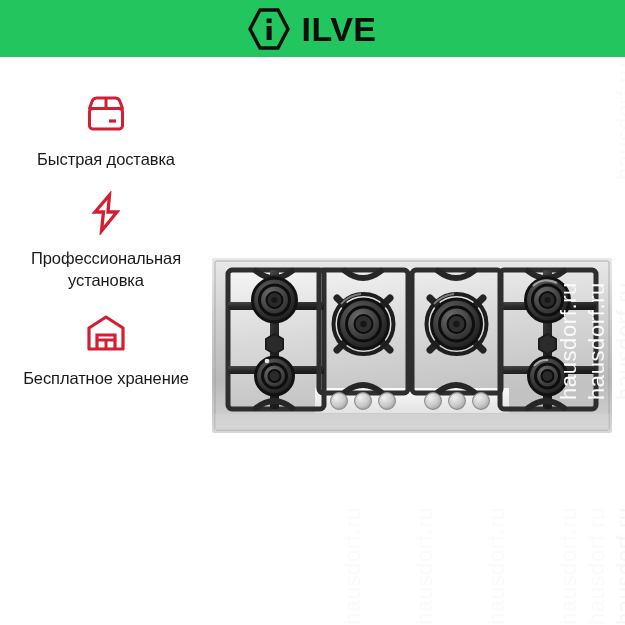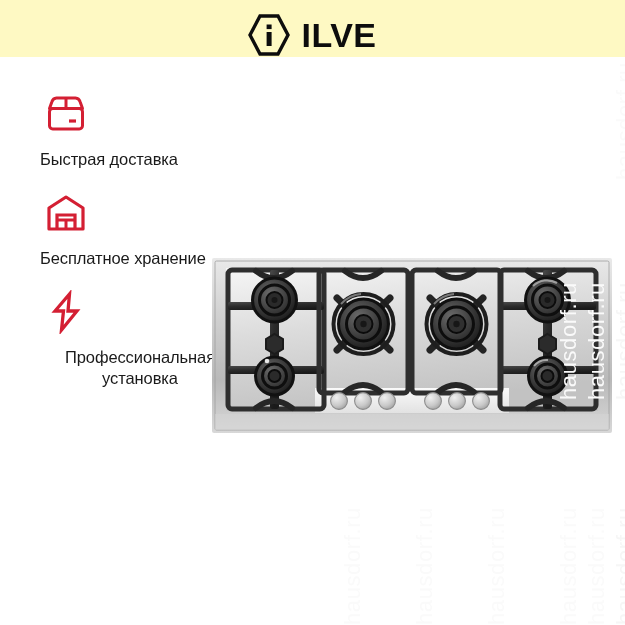--- a/index.html
+++ b/index.html
@@ -14,23 +14,23 @@
     overflow: hidden;
     position: relative;
   }
 
   
   #header-bar {
     position: absolute;
     left: 0; top: 0;
     width: 625px;
     height: 57px;
-    background: #fef9c3;
+    background: #22c55e;
     display: flex;
-    align-items: flex-end;
+    align-items: center;
     justify-content: center;
     box-sizing: border-box;
   }
   #brand-logo {
     display: flex;
     align-items: center;
     gap: 11px;
   }
   #brand-logo .hex-wrap {
     width: 42px;
@@ -51,23 +51,22 @@
   #features {
     position: absolute;
     left: 0;
     top: 88px;
     width: 212px;
   }
   .feature {
     width: 212px;
     display: flex;
     flex-direction: column;
-    align-items: flex-start;
+    align-items: center;
     margin-bottom: 16px;
-    padding-left: 40px;
   }
   .feature-icon {
     width: 52px;
     height: 52px;
     display: flex;
     align-items: center;
     justify-content: center;
   }
   .feature-icon svg { display: block; }
   .feature-label {
@@ -133,36 +132,36 @@
         <line x1="22" y1="6" x2="22" y2="16.5" stroke="#d41f33" stroke-width="3"></line>
         <line x1="25" y1="29" x2="32" y2="29" stroke="#d41f33" stroke-width="3.2" stroke-linecap="butt"></line>
       </svg>
     </span>
     <div class="feature-label">Быстрая доставка</div>
   </div>
 
   <div class="feature">
     <span class="feature-icon">
       <svg width="44" height="44" viewBox="0 0 44 44">
+        <path d="M25.5 4 L11 21 H19.5 L17.5 40 L33 21 H24 Z" fill="none" stroke="#d41f33" stroke-width="3.3" stroke-linejoin="miter"></path>
+      </svg>
+    </span>
+    <div class="feature-label">Профессиональная установка</div>
+  </div>
+
+  <div class="feature">
+    <span class="feature-icon">
+      <svg width="44" height="44" viewBox="0 0 44 44">
         <path d="M5 17 L22 6 L39 17 V38 H5 Z" fill="none" stroke="#d41f33" stroke-width="3.2" stroke-linejoin="round"></path>
         <path d="M13 38 V24 H31 V38" fill="none" stroke="#d41f33" stroke-width="3.2" stroke-linejoin="miter"></path>
         <line x1="13" y1="29" x2="31" y2="29" stroke="#d41f33" stroke-width="3"></line>
         <line x1="22" y1="29" x2="22" y2="38" stroke="#d41f33" stroke-width="3"></line>
       </svg>
     </span>
     <div class="feature-label">Бесплатное хранение</div>
-  </div>
-
-  <div class="feature">
-    <span class="feature-icon">
-      <svg width="44" height="44" viewBox="0 0 44 44">
-        <path d="M25.5 4 L11 21 H19.5 L17.5 40 L33 21 H24 Z" fill="none" stroke="#d41f33" stroke-width="3.3" stroke-linejoin="miter"></path>
-      </svg>
-    </span>
-    <div class="feature-label">Профессиональная установка</div>
   </div>
 
 
 </div>
 
 <div id="product-image">
   <svg id="cooktop-svg" width="400" height="175" viewBox="0 0 400 175">
     <defs>
       <linearGradient id="frameGrad" x1="0" y1="0" x2="0" y2="1">
         <stop offset="0" stop-color="#e9e9e9"></stop>

